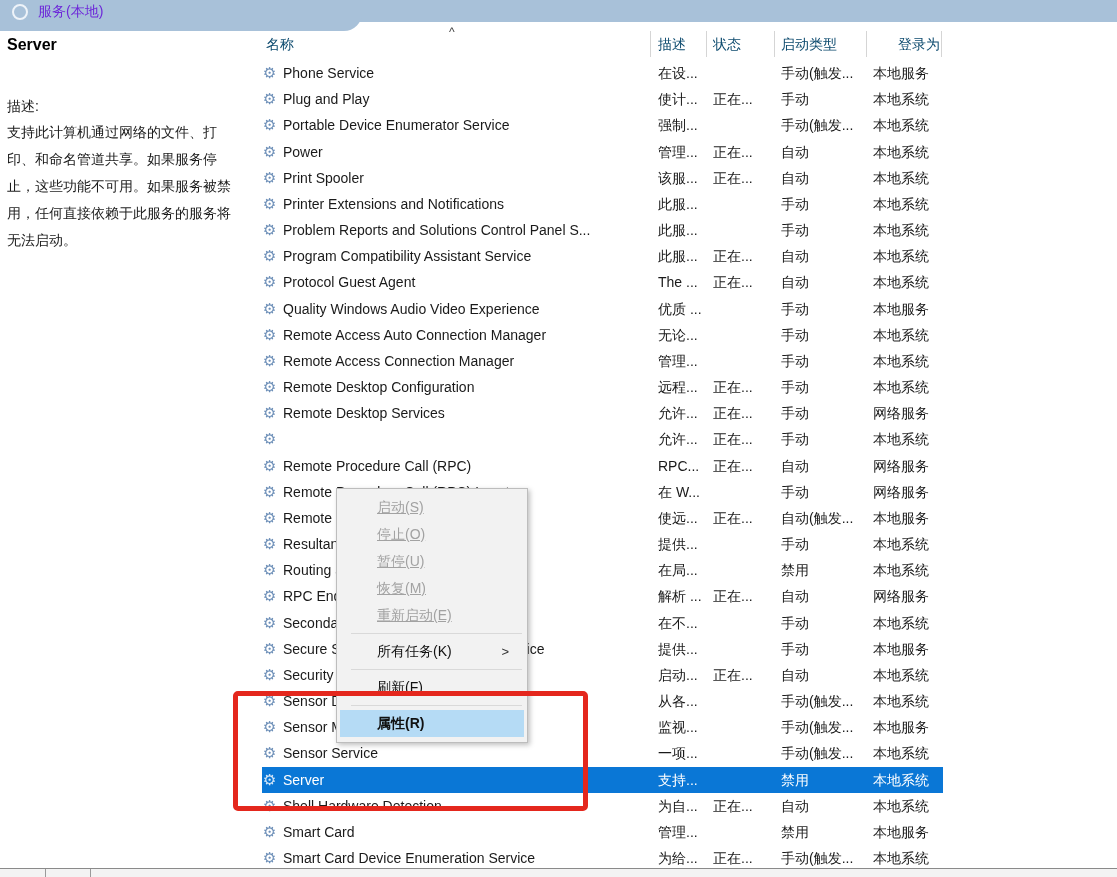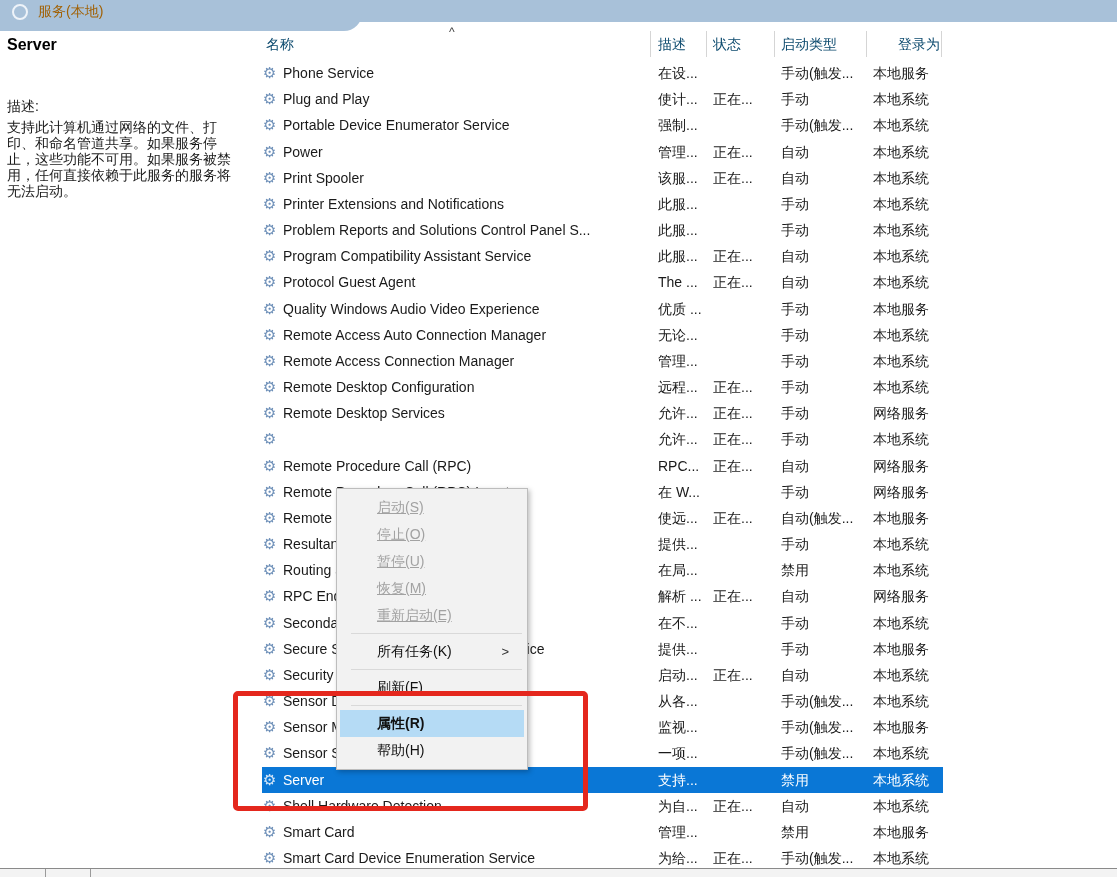--- a/index.html
+++ b/index.html
@@ -4,25 +4,25 @@
 <style>
   html,body{margin:0;padding:0;}
   #root{
     position:relative;width:1117px;height:877px;background:#ffffff;overflow:hidden;
     font-family:"Liberation Sans","DejaVu Sans",sans-serif;color:#1a1a1a;
   }
   
   .band{position:absolute;left:0;top:0;width:1117px;height:22px;background:#a8c1d9;}
   .band-tab{position:absolute;left:0;top:0;width:362px;height:31px;background:#a8c1d9;border-bottom-right-radius:18px;}
   .svc-icon{position:absolute;left:12px;top:4px;width:12px;height:12px;border:2px solid #eef3f9;border-radius:50%;background:transparent;z-index:3;}
-  .band-title{position:absolute;left:38px;top:3px;font-size:14px;color:#a16207;z-index:3;}
+  .band-title{position:absolute;left:38px;top:3px;font-size:14px;color:#6d28d9;z-index:3;}
   
   .svc-title{position:absolute;left:7px;top:36px;font-size:16px;font-weight:bold;color:#000;}
   .desc-label{position:absolute;left:7px;top:98px;font-size:14px;}
-  .desc-text{position:absolute;left:7px;top:119px;width:242px;font-size:14px;line-height:16px;white-space:pre-line;}
+  .desc-text{position:absolute;left:7px;top:119px;width:242px;font-size:14px;line-height:27px;white-space:pre-line;}
   
   .hdr{position:absolute;top:36px;font-size:14px;color:#0c4a6e;}
   .hsep{position:absolute;top:31px;height:26px;width:1px;background:#d5d5d5;}
   .caret{position:absolute;left:449px;top:25px;font-size:12px;color:#444;}
   
   .row{position:absolute;left:262px;width:681px;height:26px;font-size:14px;}
   .row .c{position:absolute;top:0;line-height:26px;white-space:nowrap;}
   .gear{position:absolute;left:1px;top:0;line-height:26px;font-size:15px;color:#6d8fb8;}
   .c.name{left:21px;width:368px;overflow:hidden;}
   .c.desc{left:396px;width:50px;overflow:hidden;}
@@ -333,21 +333,20 @@
       <div class="mi disabled">停止(O)</div>
       <div class="mi disabled">暂停(U)</div>
       <div class="mi disabled">恢复(M)</div>
       <div class="mi disabled">重新启动(E)</div>
       <div class="msep"></div>
       <div class="mi">所有任务(K)<span class="arrow">&gt;</span></div>
       <div class="msep"></div>
       <div class="mi">刷新(F)</div>
       <div class="msep"></div>
       <div class="mi highlight">属性(R)</div>
-      <div class="mi">帮助(H)</div>
     </div>
 
   <div class="red-box"></div>
 
   <div class="bline"></div>
   <div class="bstrip"></div>
   <div class="btick" style="left:45px;"></div>
   <div class="btick" style="left:90px;"></div>
 
 </div>

